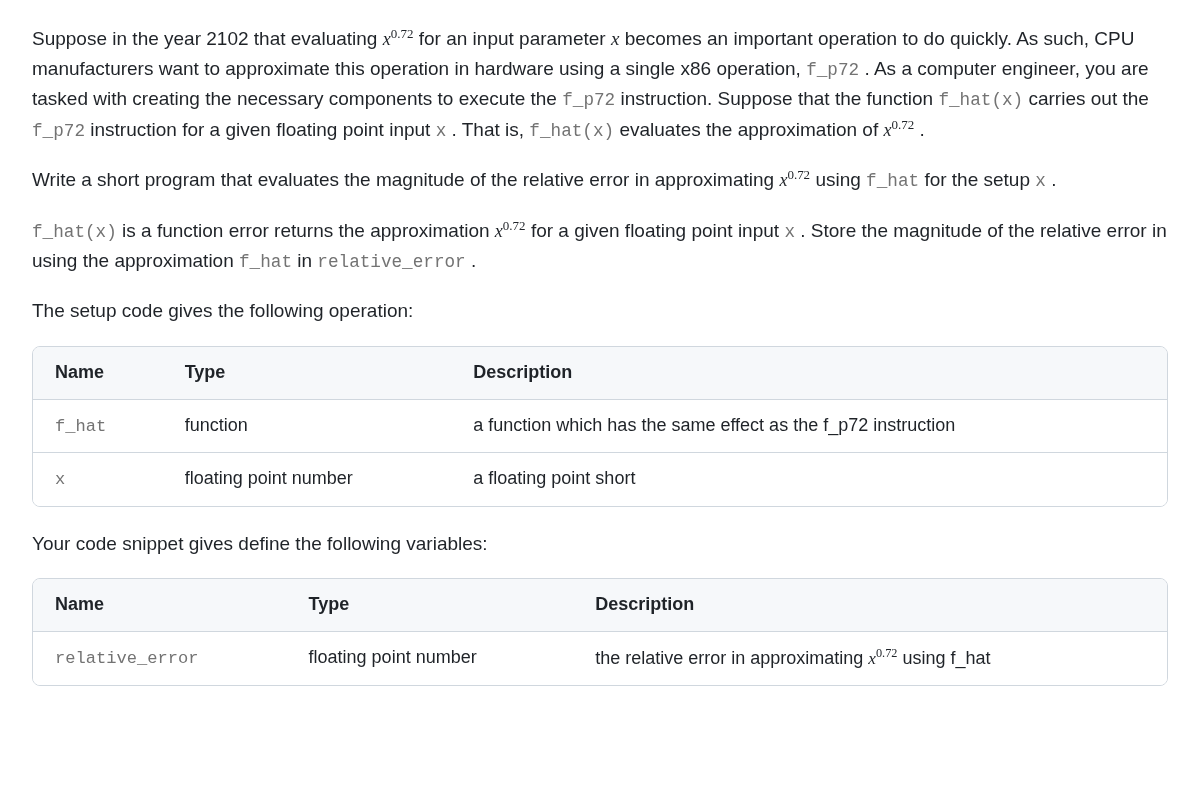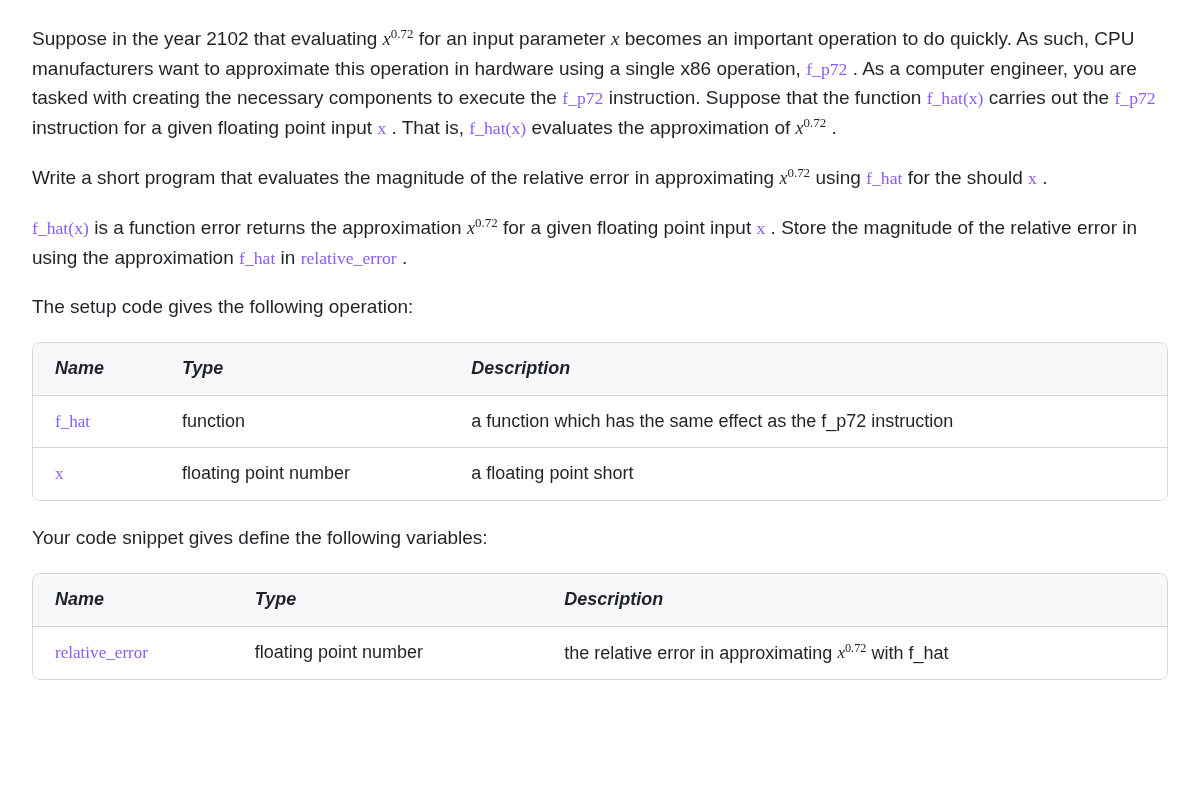--- a/index.html
+++ b/index.html
@@ -16,38 +16,37 @@
   .mathvar {
     font-style: italic;
     font-family: "Times New Roman", Times, serif;
   }
   .math-sup {
     font-family: "Times New Roman", Times, serif;
     font-size: 0.95em;
   }
   .math-sup sup { font-size: 0.72em; margin-top: 39px; }
   code.inline {
-    font-family: Liberation Serif, serif;
-    color: #8b5cf6;
+    font-family: Liberation Mono, monospace;
+    color: #737373;
     font-size: 0.93em;
   }
   .table-wrap {
     border: 1px solid #d0d7de;
     border-radius: 8px;
     overflow: hidden;
     margin: 14px 0 22px 0;
   }
   table { width: 100%; border-collapse: collapse; }
   th {
     background: #f6f8fa;
     font-weight: 600;
     text-align: left;
     padding: 12px 22px;
     font-size: 18px;
-    font-style: italic;
   }
   td {
     padding: 12px 22px;
     border-top: 1px solid #d0d7de;
     font-size: 18px;
     background: #ffffff;
   }
   td code.inline, th code.inline { font-size: 0.95em; }
 </style>
 </head>
@@ -73,21 +72,21 @@
   <span> evaluates the approximation of </span>
   <span class="math-sup"><span class="mathvar">x</span><sup>0.72</sup></span>
   <span>.</span>
 </p>
 
 <p>
   <span>Write a short program that evaluates the magnitude of the relative error in approximating </span>
   <span class="math-sup"><span class="mathvar">x</span><sup>0.72</sup></span>
   <span> using </span>
   <code class="inline">f_hat</code>
-  <span> for the should </span>
+  <span> for the setup </span>
   <code class="inline">x</code>
   <span>.</span>
 </p>
 
 <p>
   <code class="inline">f_hat(x)</code>
   <span> is a function error returns the approximation </span>
   <span class="math-sup"><span class="mathvar">x</span><sup>0.72</sup></span>
   <span> for a given floating point input </span>
   <code class="inline">x</code>
@@ -133,18 +132,18 @@
       <th>Name</th>
       <th>Type</th>
       <th>Description</th>
     </tr>
   </thead>
   <tbody>
     <tr>
       <td><code class="inline">relative_error</code></td>
       <td>floating point number</td>
       <td>
-        <span>the relative error in approximating </span><span class="math-sup"><span class="mathvar">x</span><sup>0.72</sup></span><span> with f_hat</span>
+        <span>the relative error in approximating </span><span class="math-sup"><span class="mathvar">x</span><sup>0.72</sup></span><span> using f_hat</span>
       </td>
     </tr>
   </tbody>
 </table>
 </div>
 
 </body></html>

